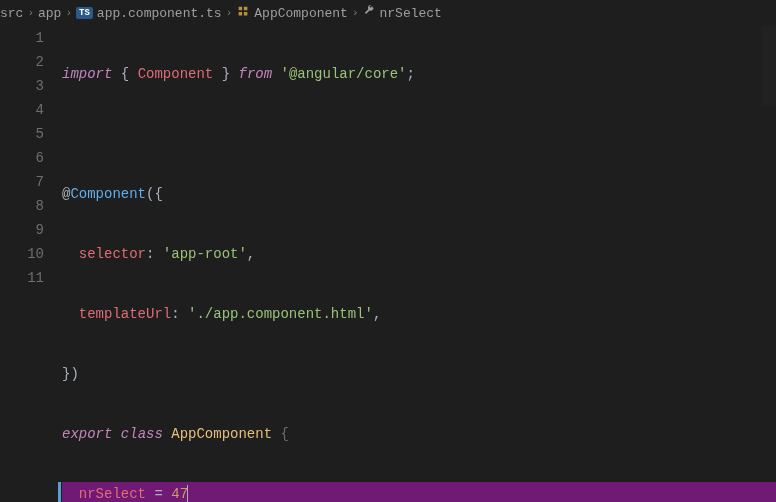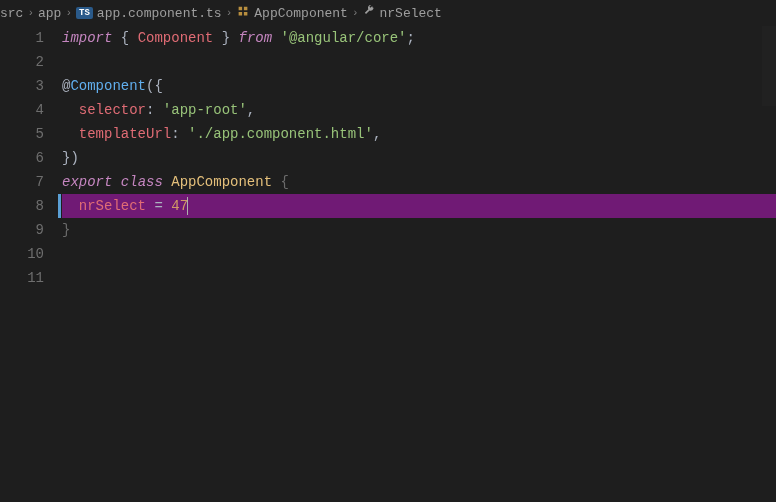--- a/index.html
+++ b/index.html
@@ -65,20 +65,21 @@
     }
     .code {
       flex: 1;
       position: relative;
     }
     .code-line {
       height: 24px;
       line-height: 24px;
       white-space: pre;
       position: relative;
+      margin-top: 36px;
     }
     .code-line.active {
       background: #701a75;
     }
     .active-gutter {
       position: absolute;
       left: -4px;
       top: 0;
       width: 3px;
       height: 24px;

